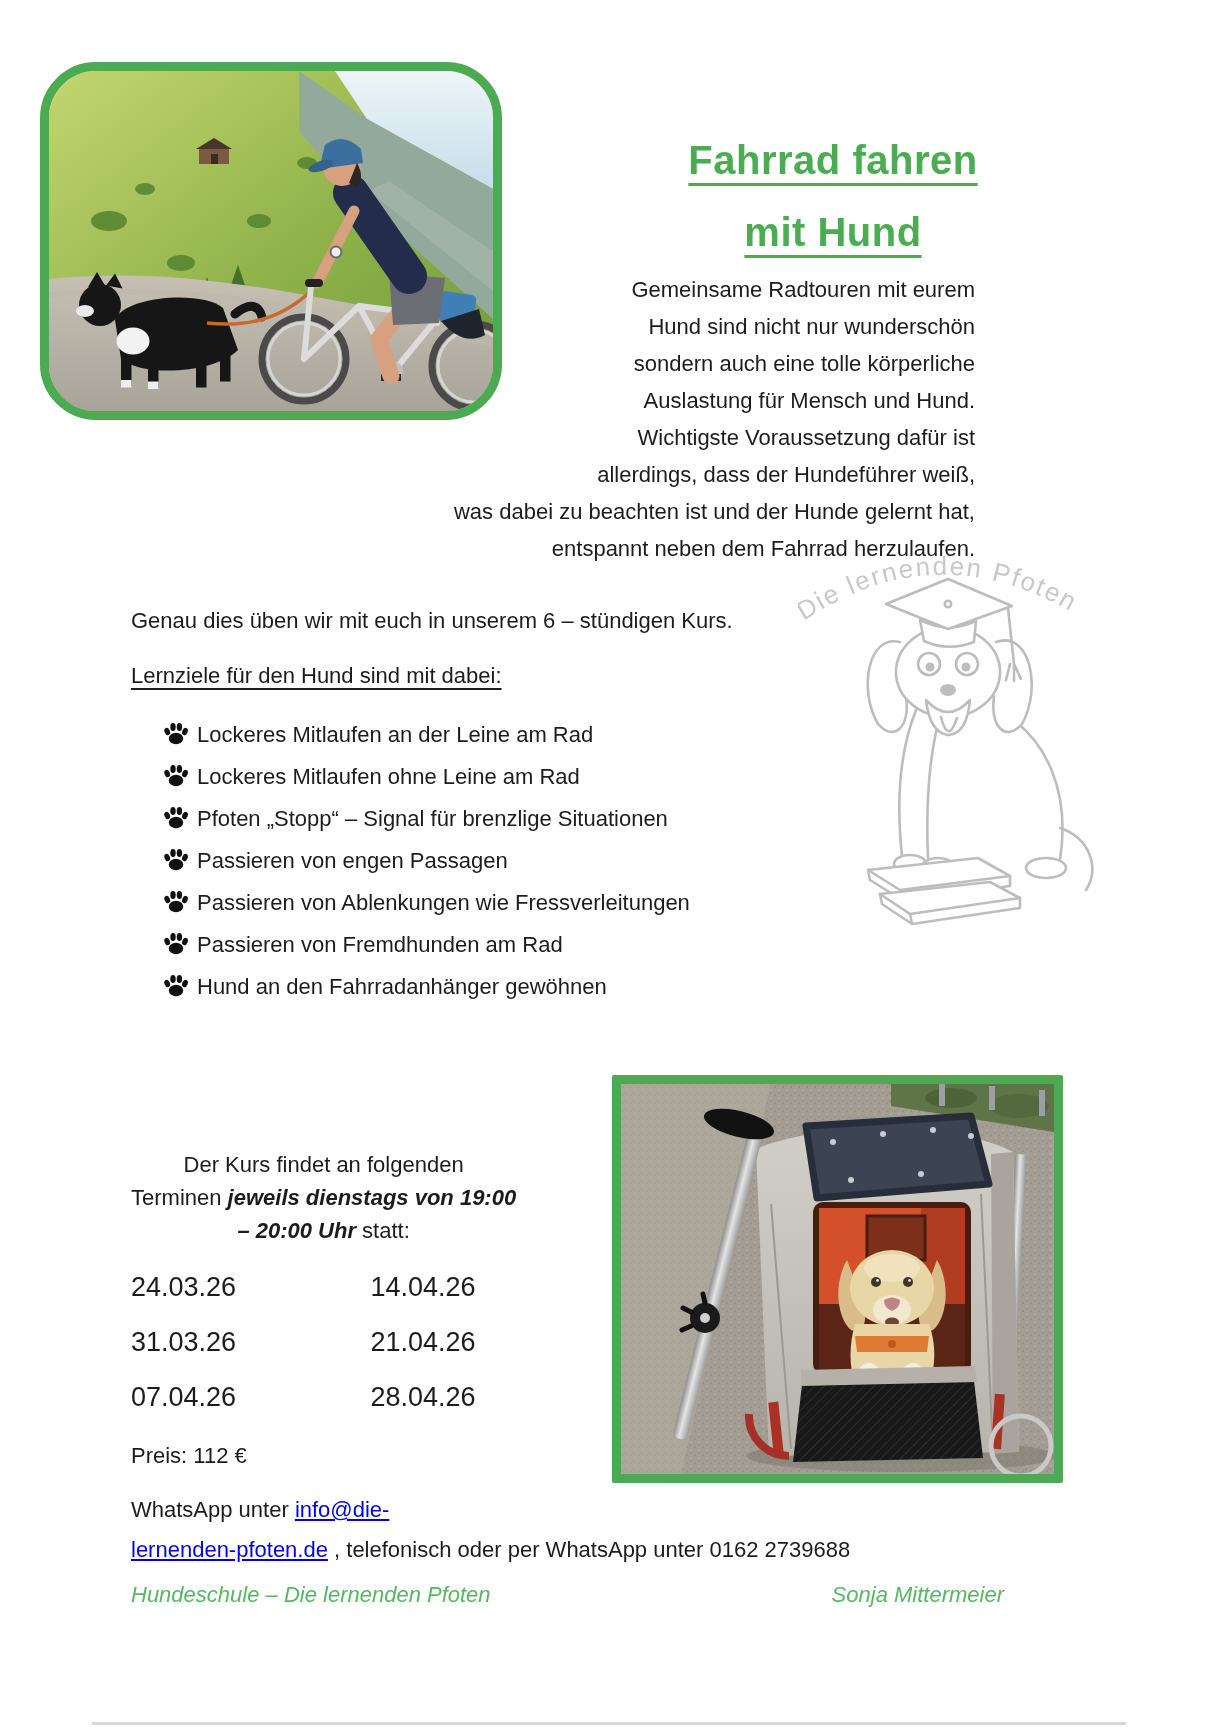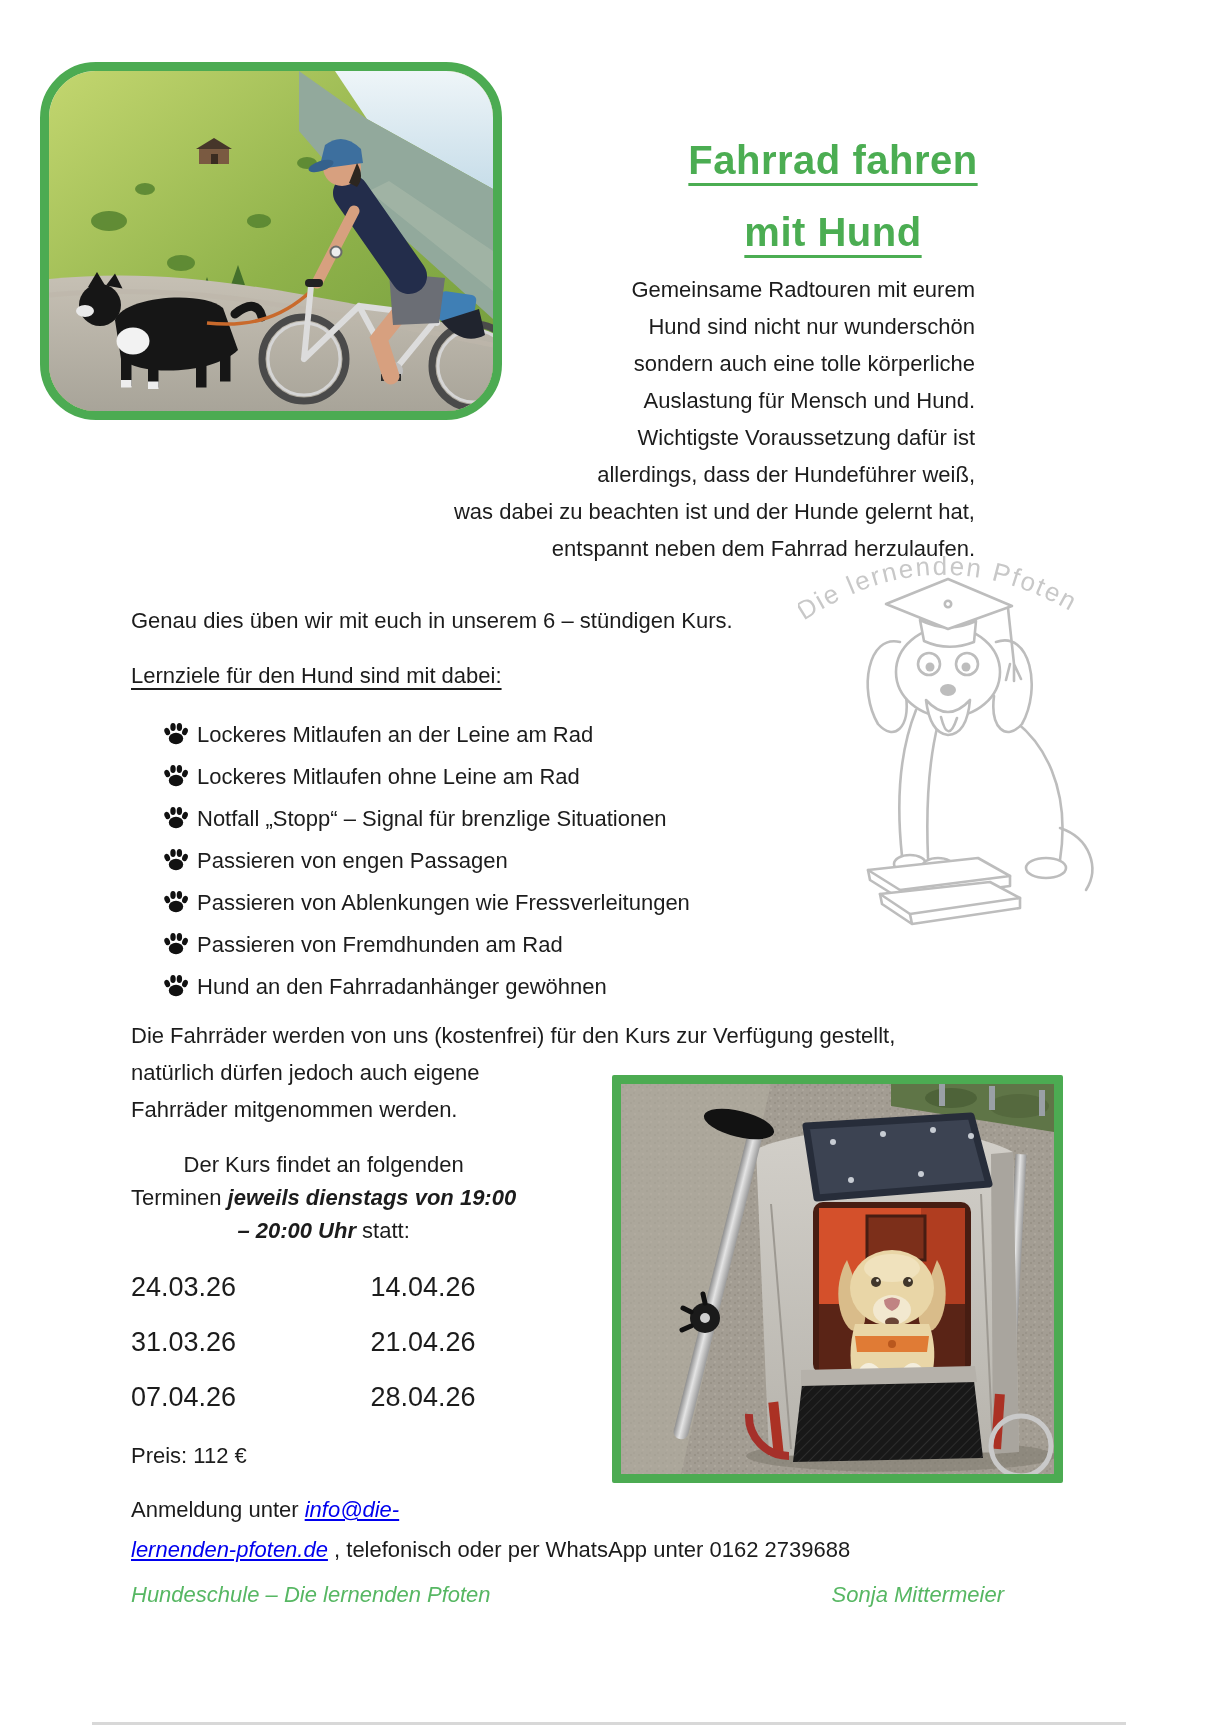--- a/index.html
+++ b/index.html
@@ -38,21 +38,21 @@
   .bi{font-weight:bold;font-style:italic;}
 
   .dates{left:131px;top:1272px;font-size:27px;}
   .date-row{height:26px;margin-bottom:29px;white-space:nowrap;}
   .date-cell-left{display:inline-block;width:232px;}
   .date-cell-right{display:inline-block;}
 
   .price-line{left:131px;top:1437px;white-space:nowrap;}
 
   .registration{left:131px;top:1490px;font-size:22px;line-height:40px;}
-  .email-link{color:#0000ee;text-decoration:underline;cursor:pointer;font-style:italic;}
+  .email-link{color:#0000ee;text-decoration:underline;cursor:pointer;}
 
   .footer{left:131px;top:1582px;width:873px;display:flex;justify-content:space-between;
     font-size:22px;font-style:italic;color:#57b763;white-space:nowrap;}
 
   .watermark{left:798px;top:538px;width:315px;height:415px;pointer-events:none;}
   .bottom-edge{left:92px;top:1722px;width:1034px;height:3px;background:#d8d8d8;}
 </style>
 </head>
 <body>
 
@@ -237,21 +237,21 @@
     <div class="goal">
       <svg class="paw" viewBox="0 0 26 24">
           <g fill="#111111">
             <ellipse cx="13" cy="16.5" rx="7.2" ry="5.8"></ellipse>
             <ellipse cx="4.2" cy="9.5" rx="2.7" ry="3.8" transform="rotate(-22 4.2 9.5)"></ellipse>
             <ellipse cx="10" cy="5" rx="2.7" ry="4"></ellipse>
             <ellipse cx="16.4" cy="5" rx="2.7" ry="4"></ellipse>
             <ellipse cx="22" cy="9.5" rx="2.7" ry="3.8" transform="rotate(22 22 9.5)"></ellipse>
           </g>
         </svg>
-      <span>Notfall „Stopp“ – Signal für brenzlige Situationen</span>
+      <span>Pfoten „Stopp“ – Signal für brenzlige Situationen</span>
     </div>
     <div class="goal">
       <svg class="paw" viewBox="0 0 26 24">
           <g fill="#111111">
             <ellipse cx="13" cy="16.5" rx="7.2" ry="5.8"></ellipse>
             <ellipse cx="4.2" cy="9.5" rx="2.7" ry="3.8" transform="rotate(-22 4.2 9.5)"></ellipse>
             <ellipse cx="10" cy="5" rx="2.7" ry="4"></ellipse>
             <ellipse cx="16.4" cy="5" rx="2.7" ry="4"></ellipse>
             <ellipse cx="22" cy="9.5" rx="2.7" ry="3.8" transform="rotate(22 22 9.5)"></ellipse>
           </g>
@@ -289,25 +289,20 @@
             <ellipse cx="4.2" cy="9.5" rx="2.7" ry="3.8" transform="rotate(-22 4.2 9.5)"></ellipse>
             <ellipse cx="10" cy="5" rx="2.7" ry="4"></ellipse>
             <ellipse cx="16.4" cy="5" rx="2.7" ry="4"></ellipse>
             <ellipse cx="22" cy="9.5" rx="2.7" ry="3.8" transform="rotate(22 22 9.5)"></ellipse>
           </g>
         </svg>
       <span>Hund an den Fahrradanhänger gewöhnen</span>
     </div>
   </div>
 
-  <div class="abs bodytext bikes-par">
-    <div>Die Fahrräder werden von uns (kostenfrei) für den Kurs zur Verfügung gestellt,</div>
-    <div>natürlich dürfen jedoch auch eigene</div>
-    <div>Fahrräder mitgenommen werden.</div>
-  </div>
 
   <div class="abs schedule-par">
     <div><span>Der Kurs findet an folgenden</span></div>
     <div><span>Terminen </span><span class="bi">jeweils dienstags von 19:00</span></div>
     <div><span class="bi">– 20:00 Uhr</span><span> statt:</span></div>
   </div>
 
   <div class="abs dates">
     <div class="date-row">
       <span class="date-cell-left">24.03.26</span>
@@ -319,21 +314,21 @@
     </div>
     <div class="date-row">
       <span class="date-cell-left">07.04.26</span>
       <span class="date-cell-right">28.04.26</span>
     </div>
   </div>
 
   <div class="abs bodytext price-line">Preis: 112 €</div>
 
   <div class="abs registration">
-    <div><span>Anmeldung unter </span><a class="email-link">info@die-</a></div>
+    <div><span>WhatsApp unter </span><a class="email-link">info@die-</a></div>
     <div><a class="email-link">lernenden-pfoten.de</a><span> , telefonisch oder per WhatsApp unter 0162 2739688</span></div>
   </div>
 
   <div class="photo photo-bottom">
     <svg width="433" height="390" viewBox="0 0 433 390">
       <defs>
         <pattern id="asph" width="8" height="8" patternUnits="userSpaceOnUse">
           <rect width="8" height="8" fill="#a39d93"></rect>
           <circle cx="2" cy="3" r="1" fill="#948e83"></circle>
           <circle cx="6" cy="6" r=".9" fill="#b2aca1"></circle>

